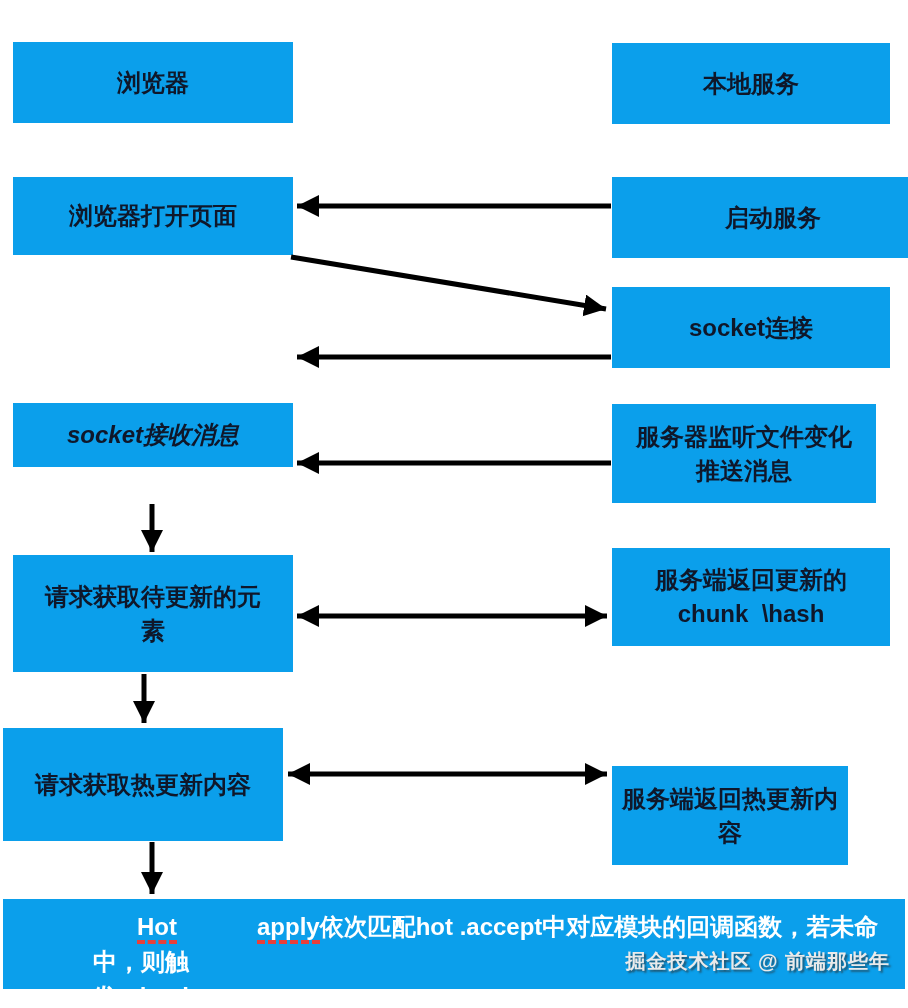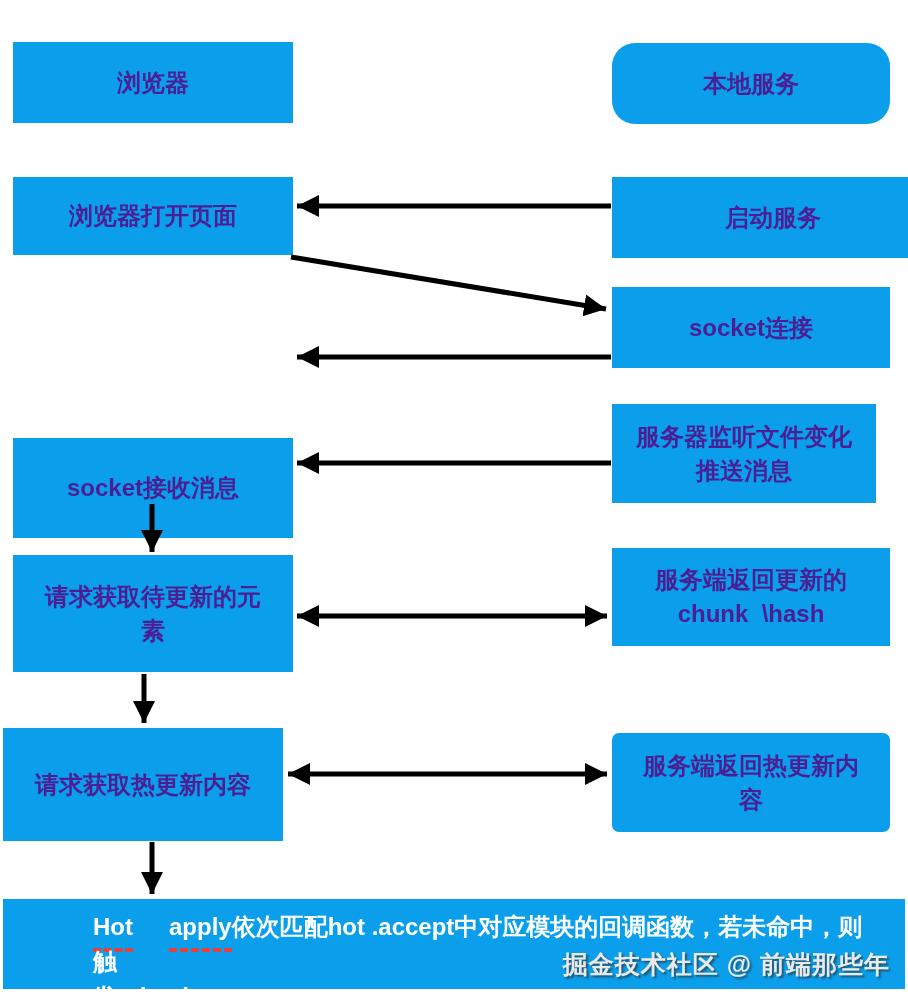--- a/index.html
+++ b/index.html
@@ -6,76 +6,77 @@
   #canvas{
     position:relative;
     width:908px;height:1008px;
     background:#ffffff;
     font-family:"Liberation Sans","DejaVu Sans",sans-serif;
     overflow:hidden;
   }
   .node{
     position:absolute;
     background:#0B9FEB;
-    color:#4c1d95;
+    color:#0f172a;
     font-weight:700;
     font-size:24px;
     line-height:34px;
     display:flex;
     align-items:center;
     justify-content:center;
     text-align:center;
     white-space:pre-wrap;
   }
   
   .l1{left:13px;top:42px;width:280px;height:81px;}
   .l2{left:13px;top:177px;width:280px;height:78px;text-align:right;}
   .l3{left:13px;top:288px;width:280px;height:79px;}
-  .l4{left:13px;top:438px;width:280px;height:100px;}
+  .l4{left:13px;top:403px;width:280px;height:64px;font-style:italic;}
   .l5{left:13px;top:555px;width:280px;height:117px;}
   .l6{left:3px;top:728px;width:280px;height:113px;}
   
-  .r1{left:612px;top:43px;width:278px;height:81px;border-radius:23px;}
+  .r1{left:612px;top:43px;width:278px;height:81px;}
   .r2{left:612px;top:177px;width:322px;height:81px;}
   .r3{left:612px;top:287px;width:278px;height:81px;text-align:right;}
   .r4{left:612px;top:404px;width:264px;height:99px;}
   .r5{left:612px;top:548px;width:278px;height:98px;}
-  .r6{left:612px;top:733px;width:278px;height:99px;border-radius:7px;}
+  .r6{left:612px;top:766px;width:236px;height:99px;}
   
   .bottom-note{
     position:absolute;
     left:3px;top:899px;width:902px;height:90px;
     background:#0B9FEB;
     color:#ffffff;
     font-weight:700;
     font-size:24px;
     line-height:35px;
     box-sizing:border-box;
     padding:10px 20px 0 90px;
     display:block;
     text-align:left;
   }
   .misspelled{
     border-bottom:4px dashed #E8403A;
-    padding-bottom:8px;
+    padding-bottom:0px;
+    margin-left:44px;
   }
   .word-gap{
     display:inline-block;
     width:36px;
   }
   #arrow-layer{
     position:absolute;
     left:0;top:0;width:908px;height:1008px;
     pointer-events:none;
   }
   .watermark{
     position:absolute;
     right:18px;
     top:948px;
-    font-size:25px;
+    font-size:20px;
     font-weight:700;
     letter-spacing:1px;
     color:#EAEAEA;
     text-shadow:2px 2px 2px rgba(45,45,45,0.65);
     white-space:nowrap;
   }
 </style>
 </head>
 <body>
 

